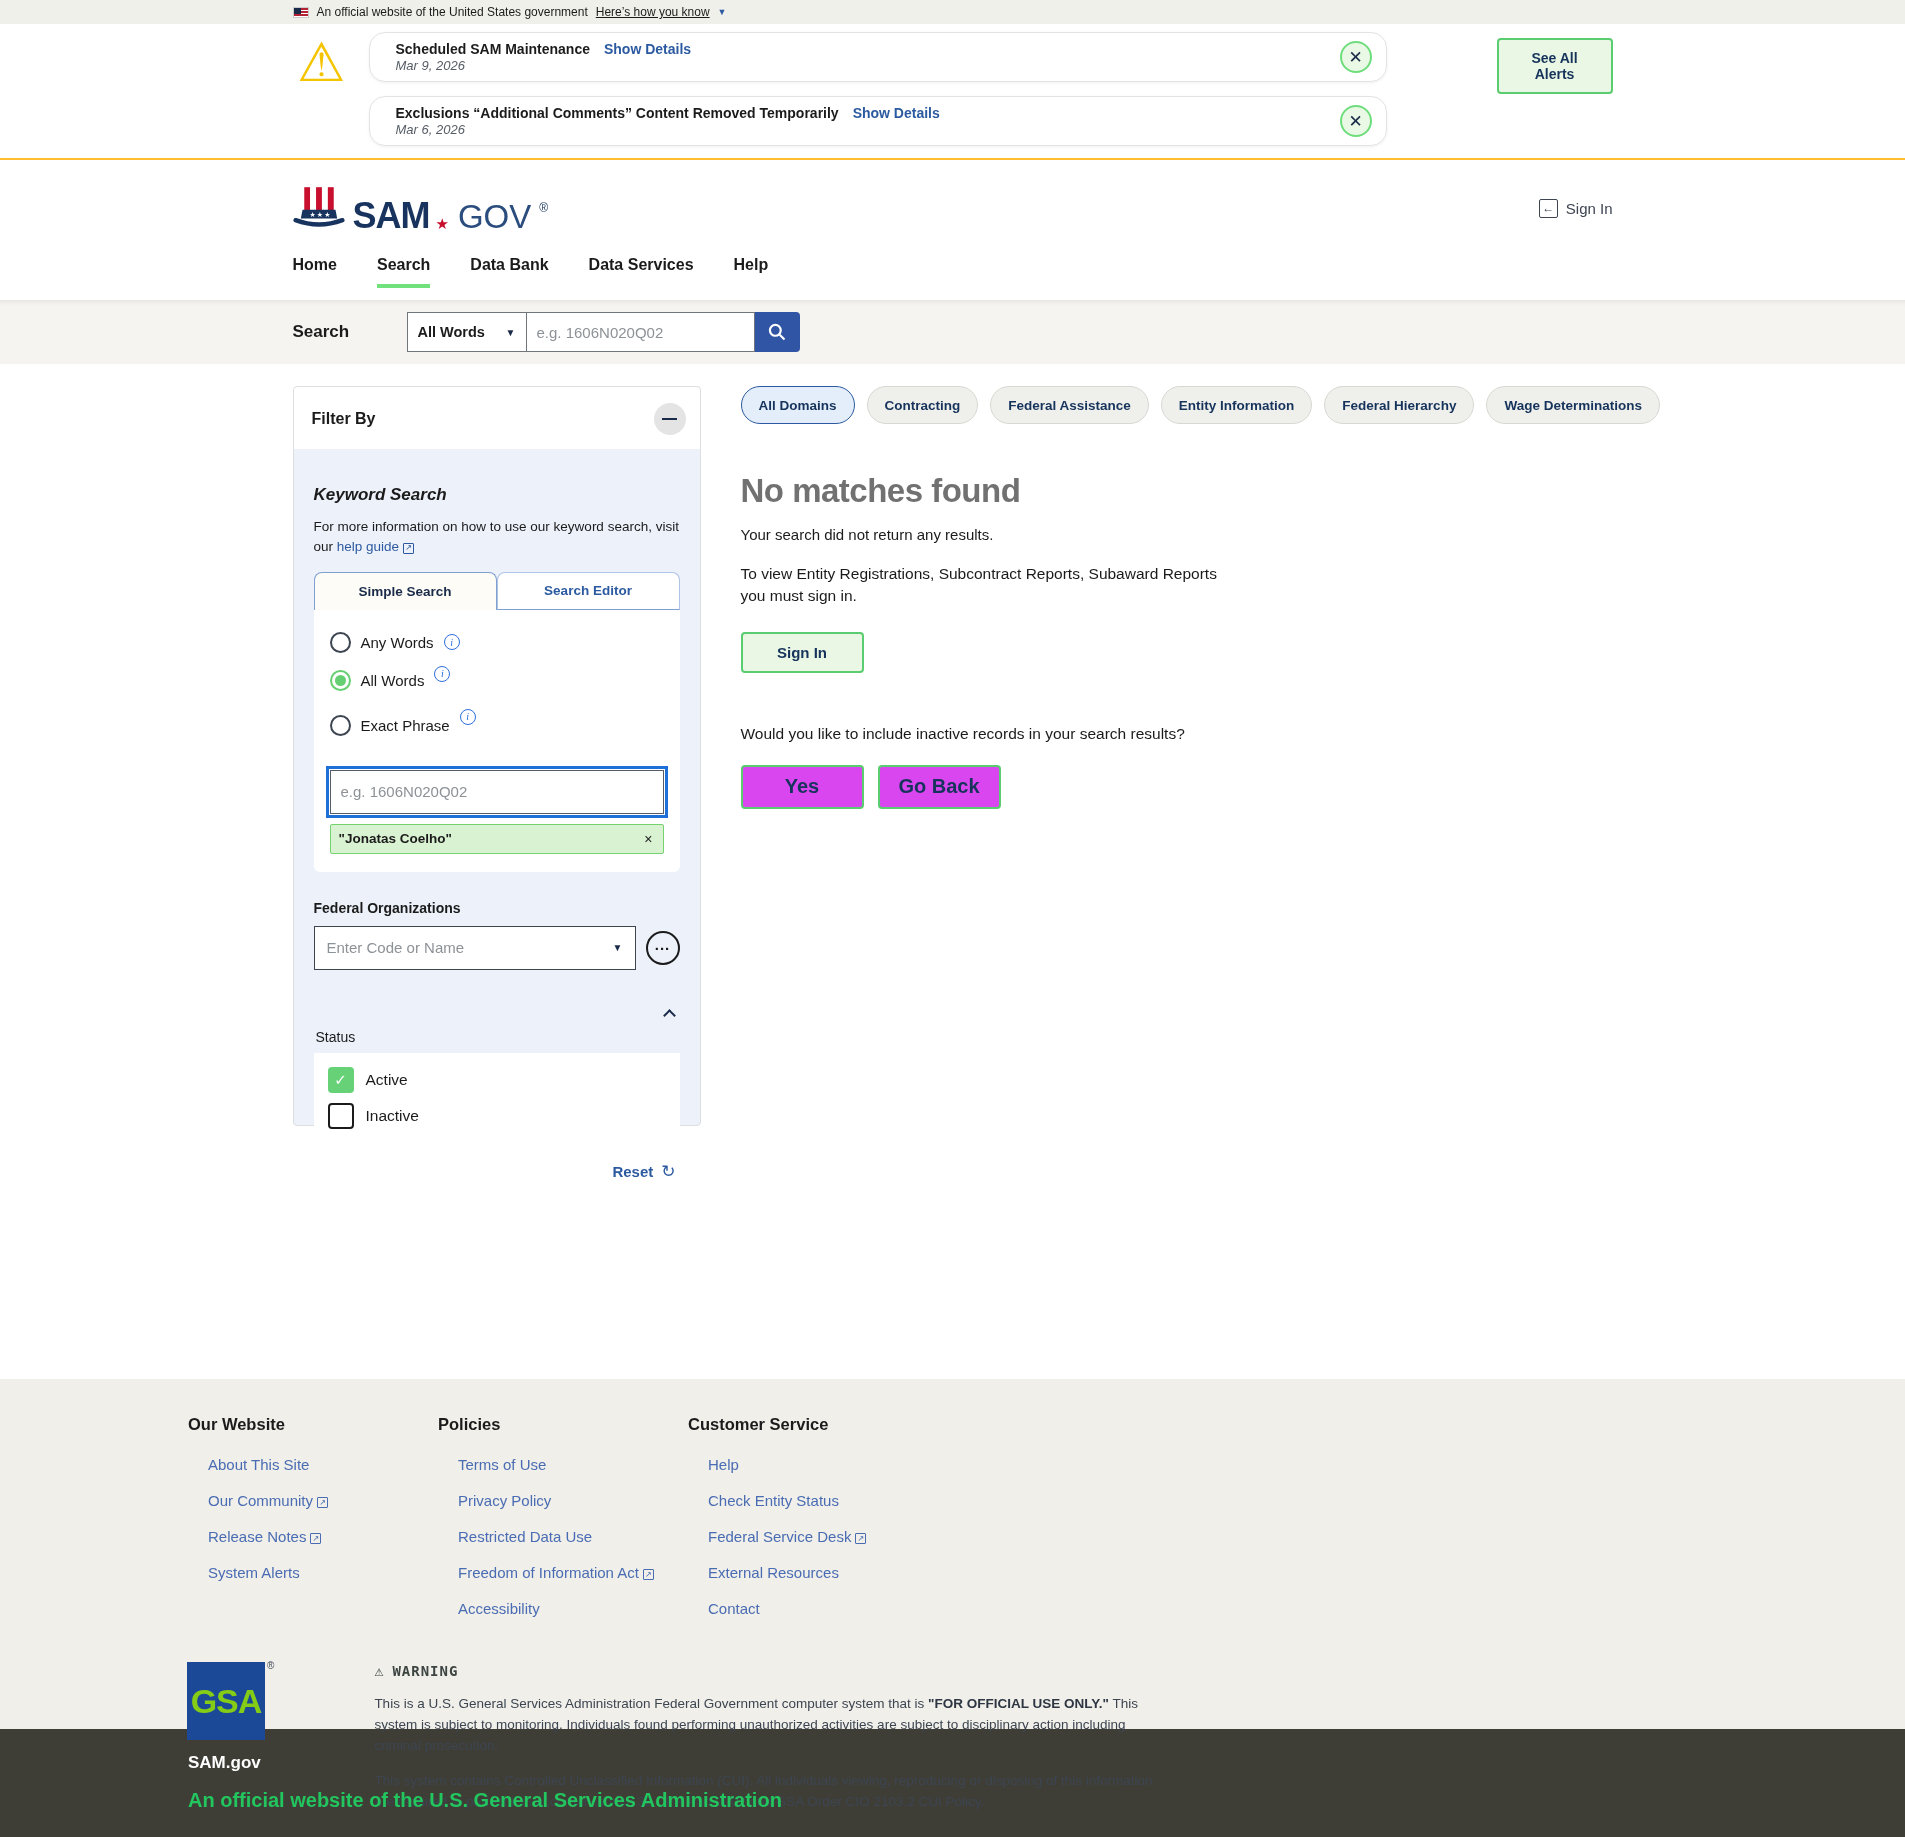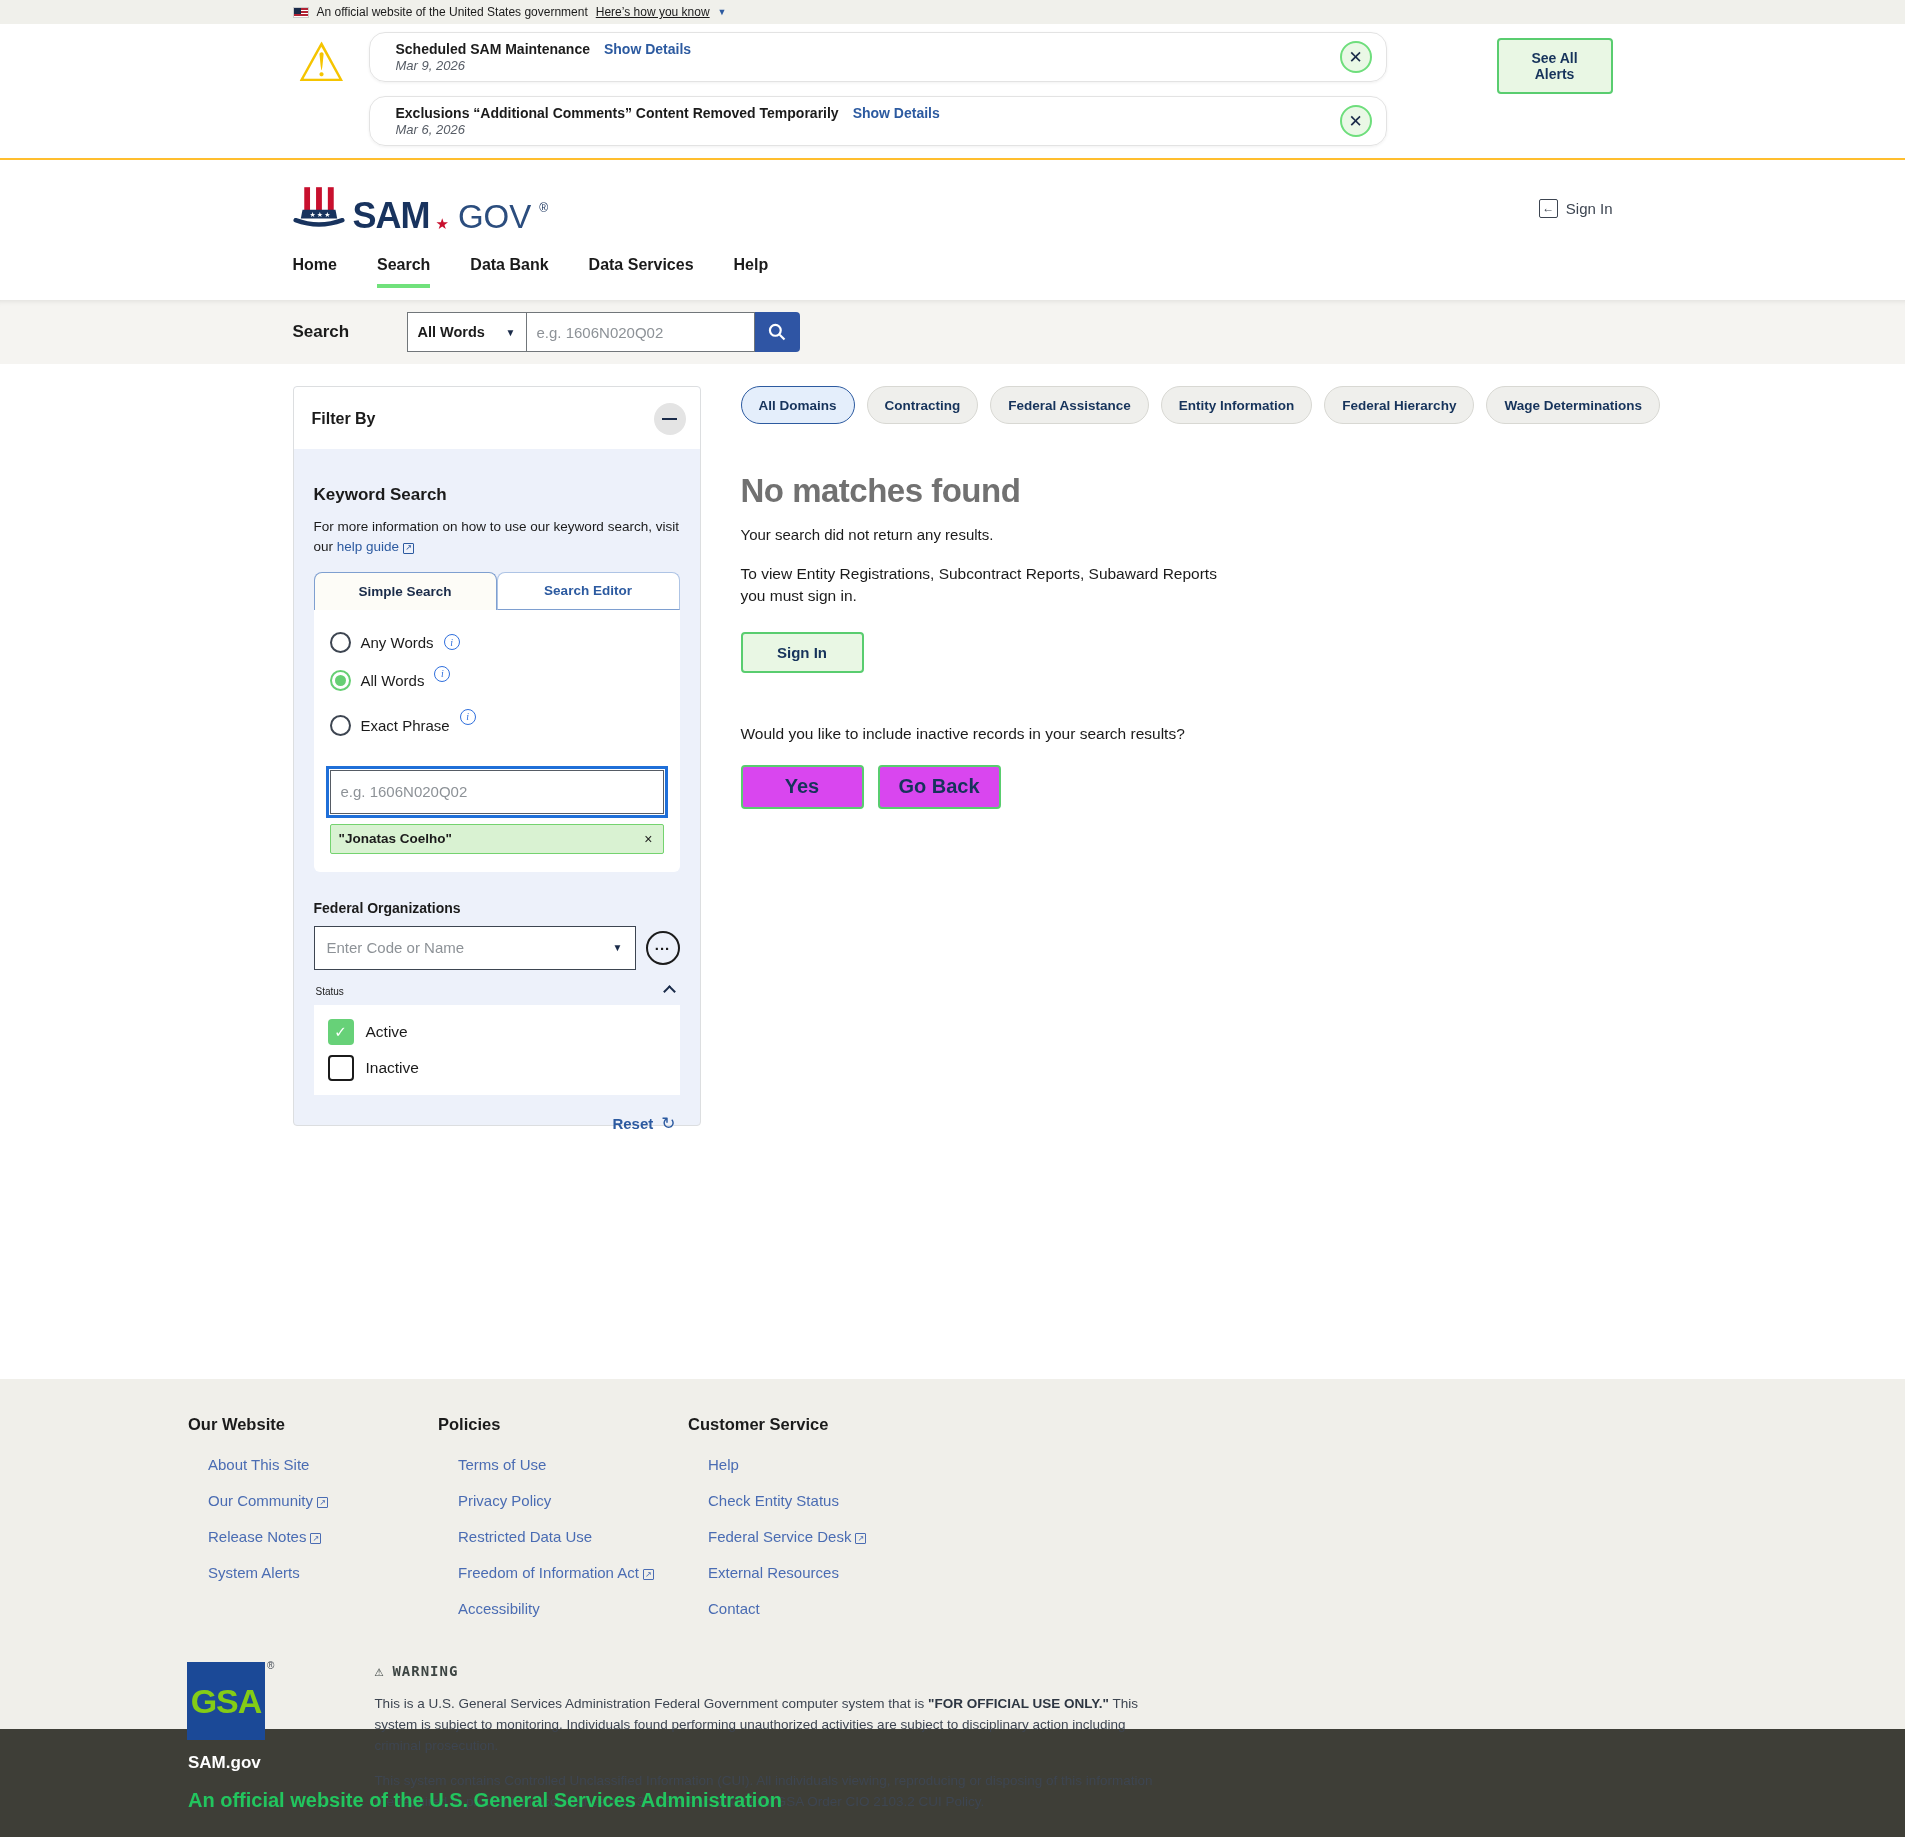--- a/index.html
+++ b/index.html
@@ -76,21 +76,21 @@
 
   
   .filter-panel { width:408px; border:1px solid #dcdee0; border-radius:4px; background:#edf1fa; flex-shrink:0; height:740px; }
   .filter-head { background:#fff; border-radius:4px 4px 0 0; padding:16px 14px 14px 18px;
     display:flex; align-items:center; justify-content:space-between; }
   .filter-title { font-size:16px; font-weight:bold; }
   .collapse-btn { width:32px; height:32px; border-radius:50%; background:#e4e4e4; border:none; cursor:pointer;
     display:flex; align-items:center; justify-content:center; }
   .minus-bar { width:15px; height:2.5px; background:#1a2b49; }
   .filter-body { padding:36px 20px 0; }
-  .kw-title { font-size:17px; font-weight:bold; margin-bottom:12px; }
+  .kw-title { font-size:17px; font-weight:bold; margin-bottom:12px;font-style:italic; }
   .kw-help { font-size:13.5px; line-height:1.5; }
   .link-blue { color:#2c5aa0; text-decoration:none; cursor:pointer; }
   .ext { display:inline-flex; width:11px; height:11px; border:1.5px solid currentColor; border-radius:1px;
     align-items:center; justify-content:center; font-size:8px; margin-left:4px; vertical-align:1px; }
   .kw-tabs { display:flex; margin-top:14px; }
   .kw-tab { flex:1; height:38px; display:flex; align-items:center; justify-content:center;
     font-size:13.5px; font-weight:bold; cursor:pointer; border-radius:8px 8px 0 0; }
   .kw-tab.active { background:#fdfcf7; border:1px solid #7e9fd0; border-bottom:none; color:#1a2b49; }
   .kw-tab.inactive { background:#fff; border:1px solid #aec4e5; border-bottom:1px solid #7e9fd0; color:#2c5aa0; }
   .tab-panel { background:#fff; border-radius:0 0 6px 6px; padding:22px 16px 18px; }
@@ -113,21 +113,21 @@
   .chip-x { font-size:14px; color:#1b1b1b; cursor:pointer; }
   .fedorg-title { font-size:14px; font-weight:bold; margin:28px 0 10px; }
   .fedorg-row { display:flex; align-items:center; gap:10px; }
   .fedorg-select { flex:1; height:44px; background:#fff; border:1.5px solid #3d4551; display:flex;
     align-items:center; justify-content:space-between; padding:0 12px; cursor:pointer; }
   .fedorg-ph { font-size:15px; color:#8d9297; }
   .more-btn { width:34px; height:34px; border-radius:50%; border:2px solid #1b1b1b; background:transparent;
     font-size:15px; font-weight:bold; color:#1b1b1b; cursor:pointer; display:flex; align-items:center;
     justify-content:center; letter-spacing:1px; padding-bottom:6px; }
   .status-head { display:flex; align-items:center; justify-content:space-between; margin:16px 2px 8px; }
-  .status-title { font-size:10px; }
+  .status-title { font-size:14px;margin-top:43px; }
   .chev-up { width:9px; height:9px; border-top:2px solid #1a2b49; border-right:2px solid #1a2b49;
     transform:rotate(-45deg); margin-right:4px; cursor:pointer; }
   .status-box { background:#fff; padding:14px 14px 12px; }
   .check-row { display:flex; align-items:center; gap:12px; margin-bottom:10px; cursor:pointer; }
   .checkbox { width:26px; height:26px; border-radius:4px; flex-shrink:0; }
   .checkbox.checked { background:#67d178; display:flex; align-items:center; justify-content:center;
     color:#fff; font-size:15px; font-weight:bold; }
   .checkbox.unchecked { background:#fff; border:2px solid #1b1b1b; }
   .check-label { font-size:15.5px; }
   .reset-row { display:flex; justify-content:flex-end; align-items:center; gap:8px; padding:18px 4px 18px; }

